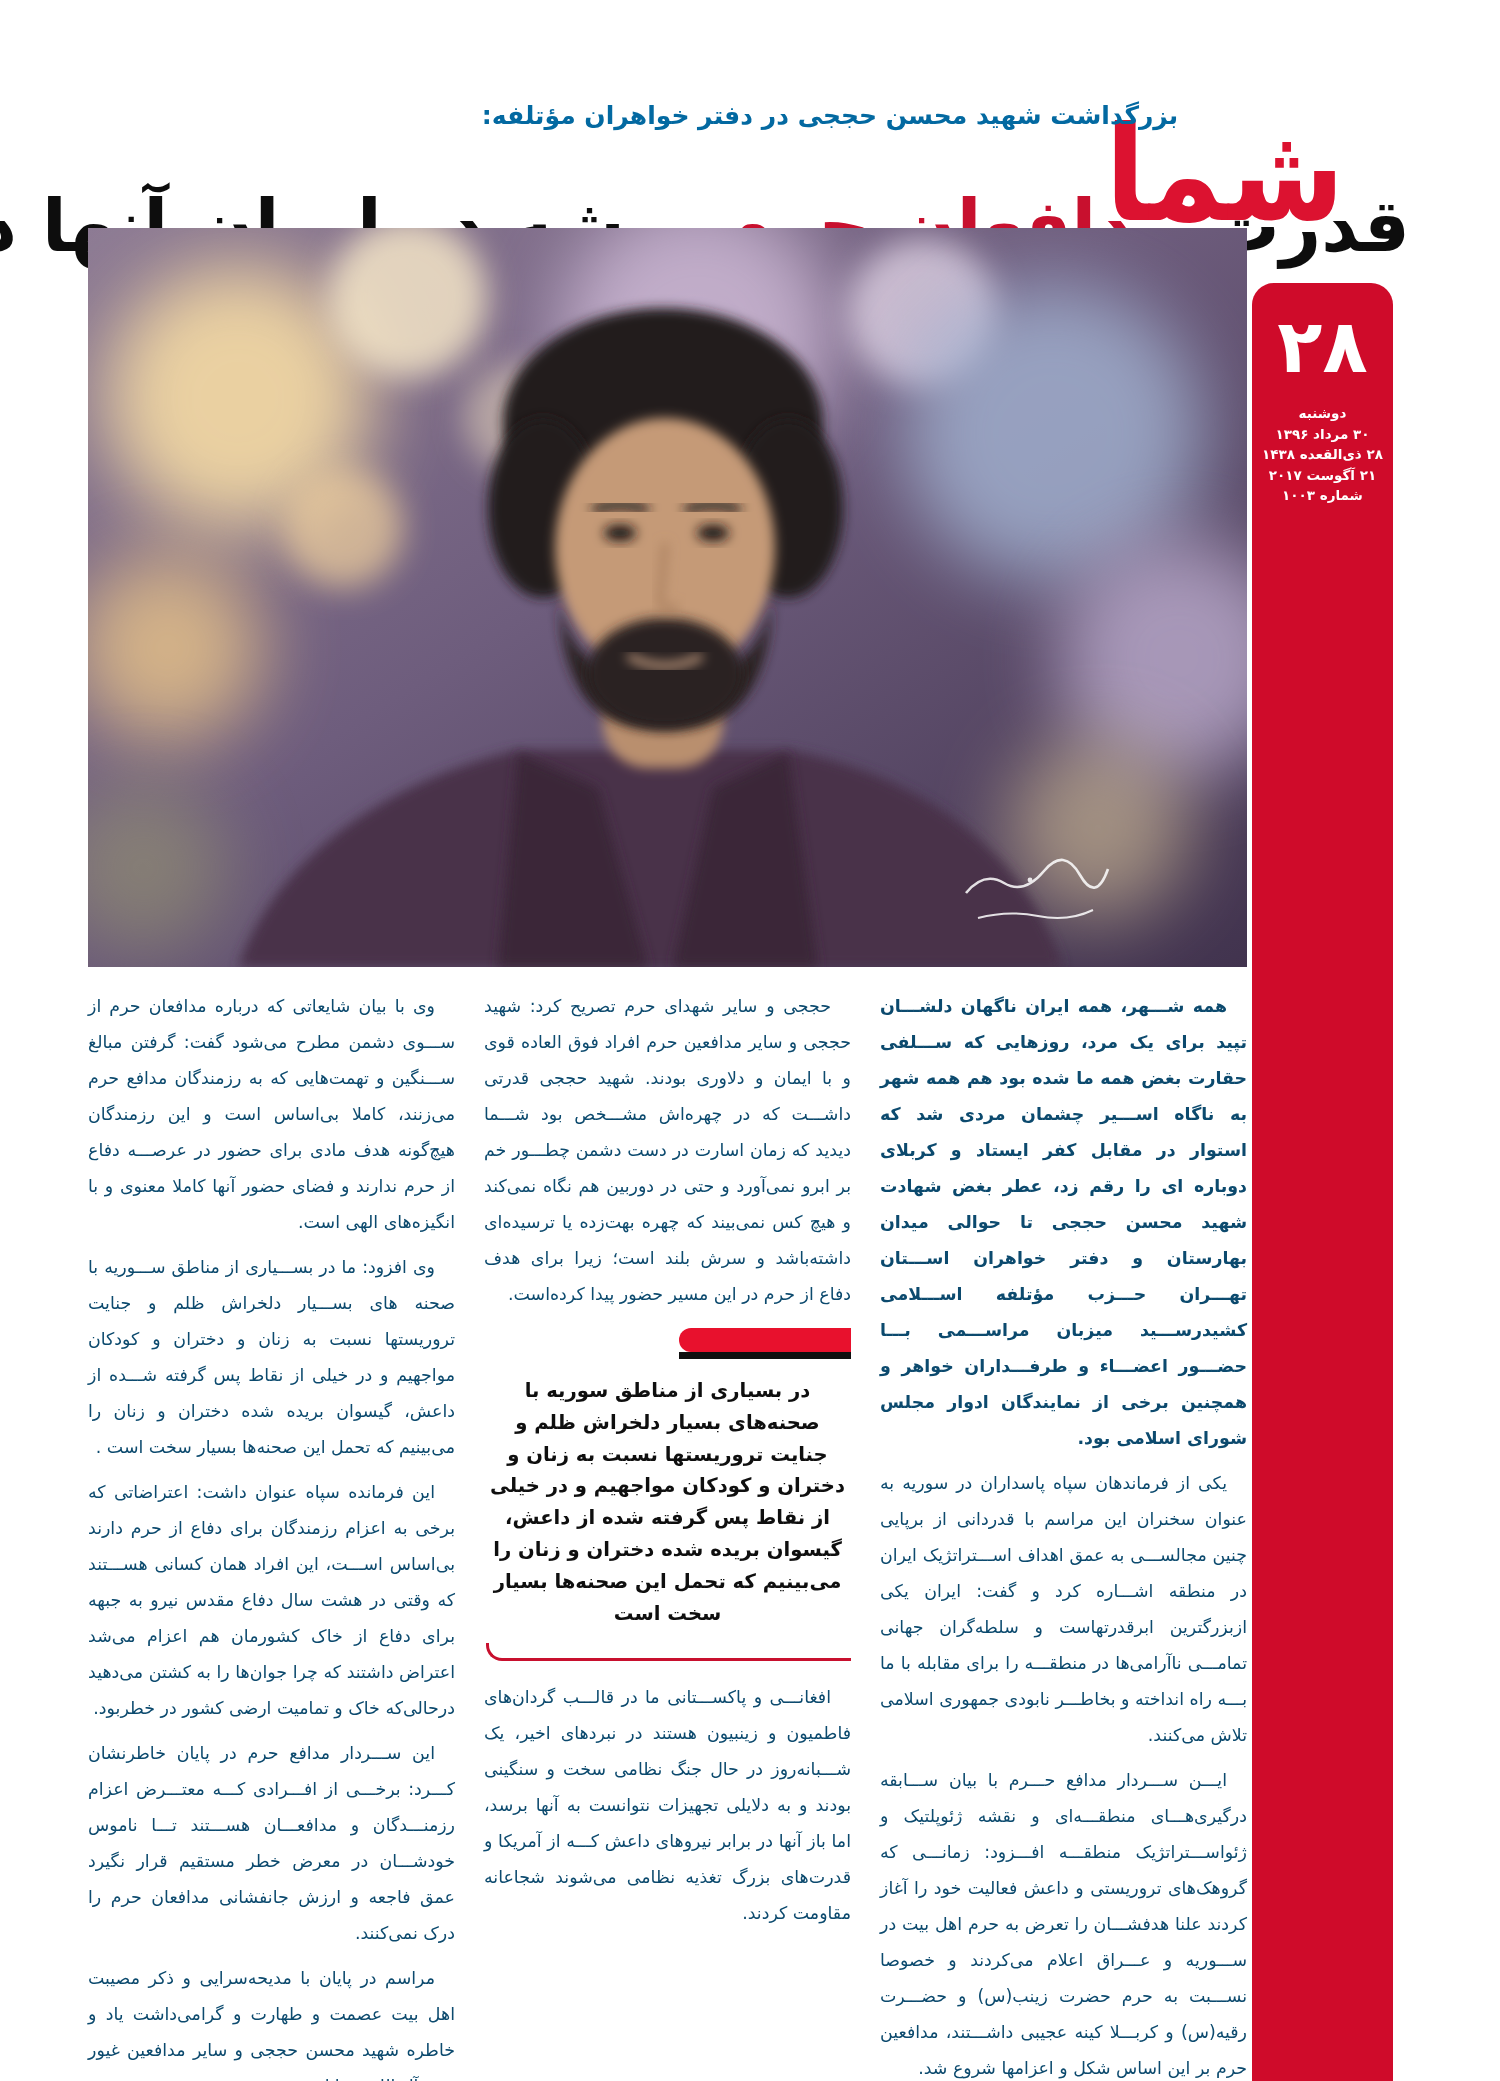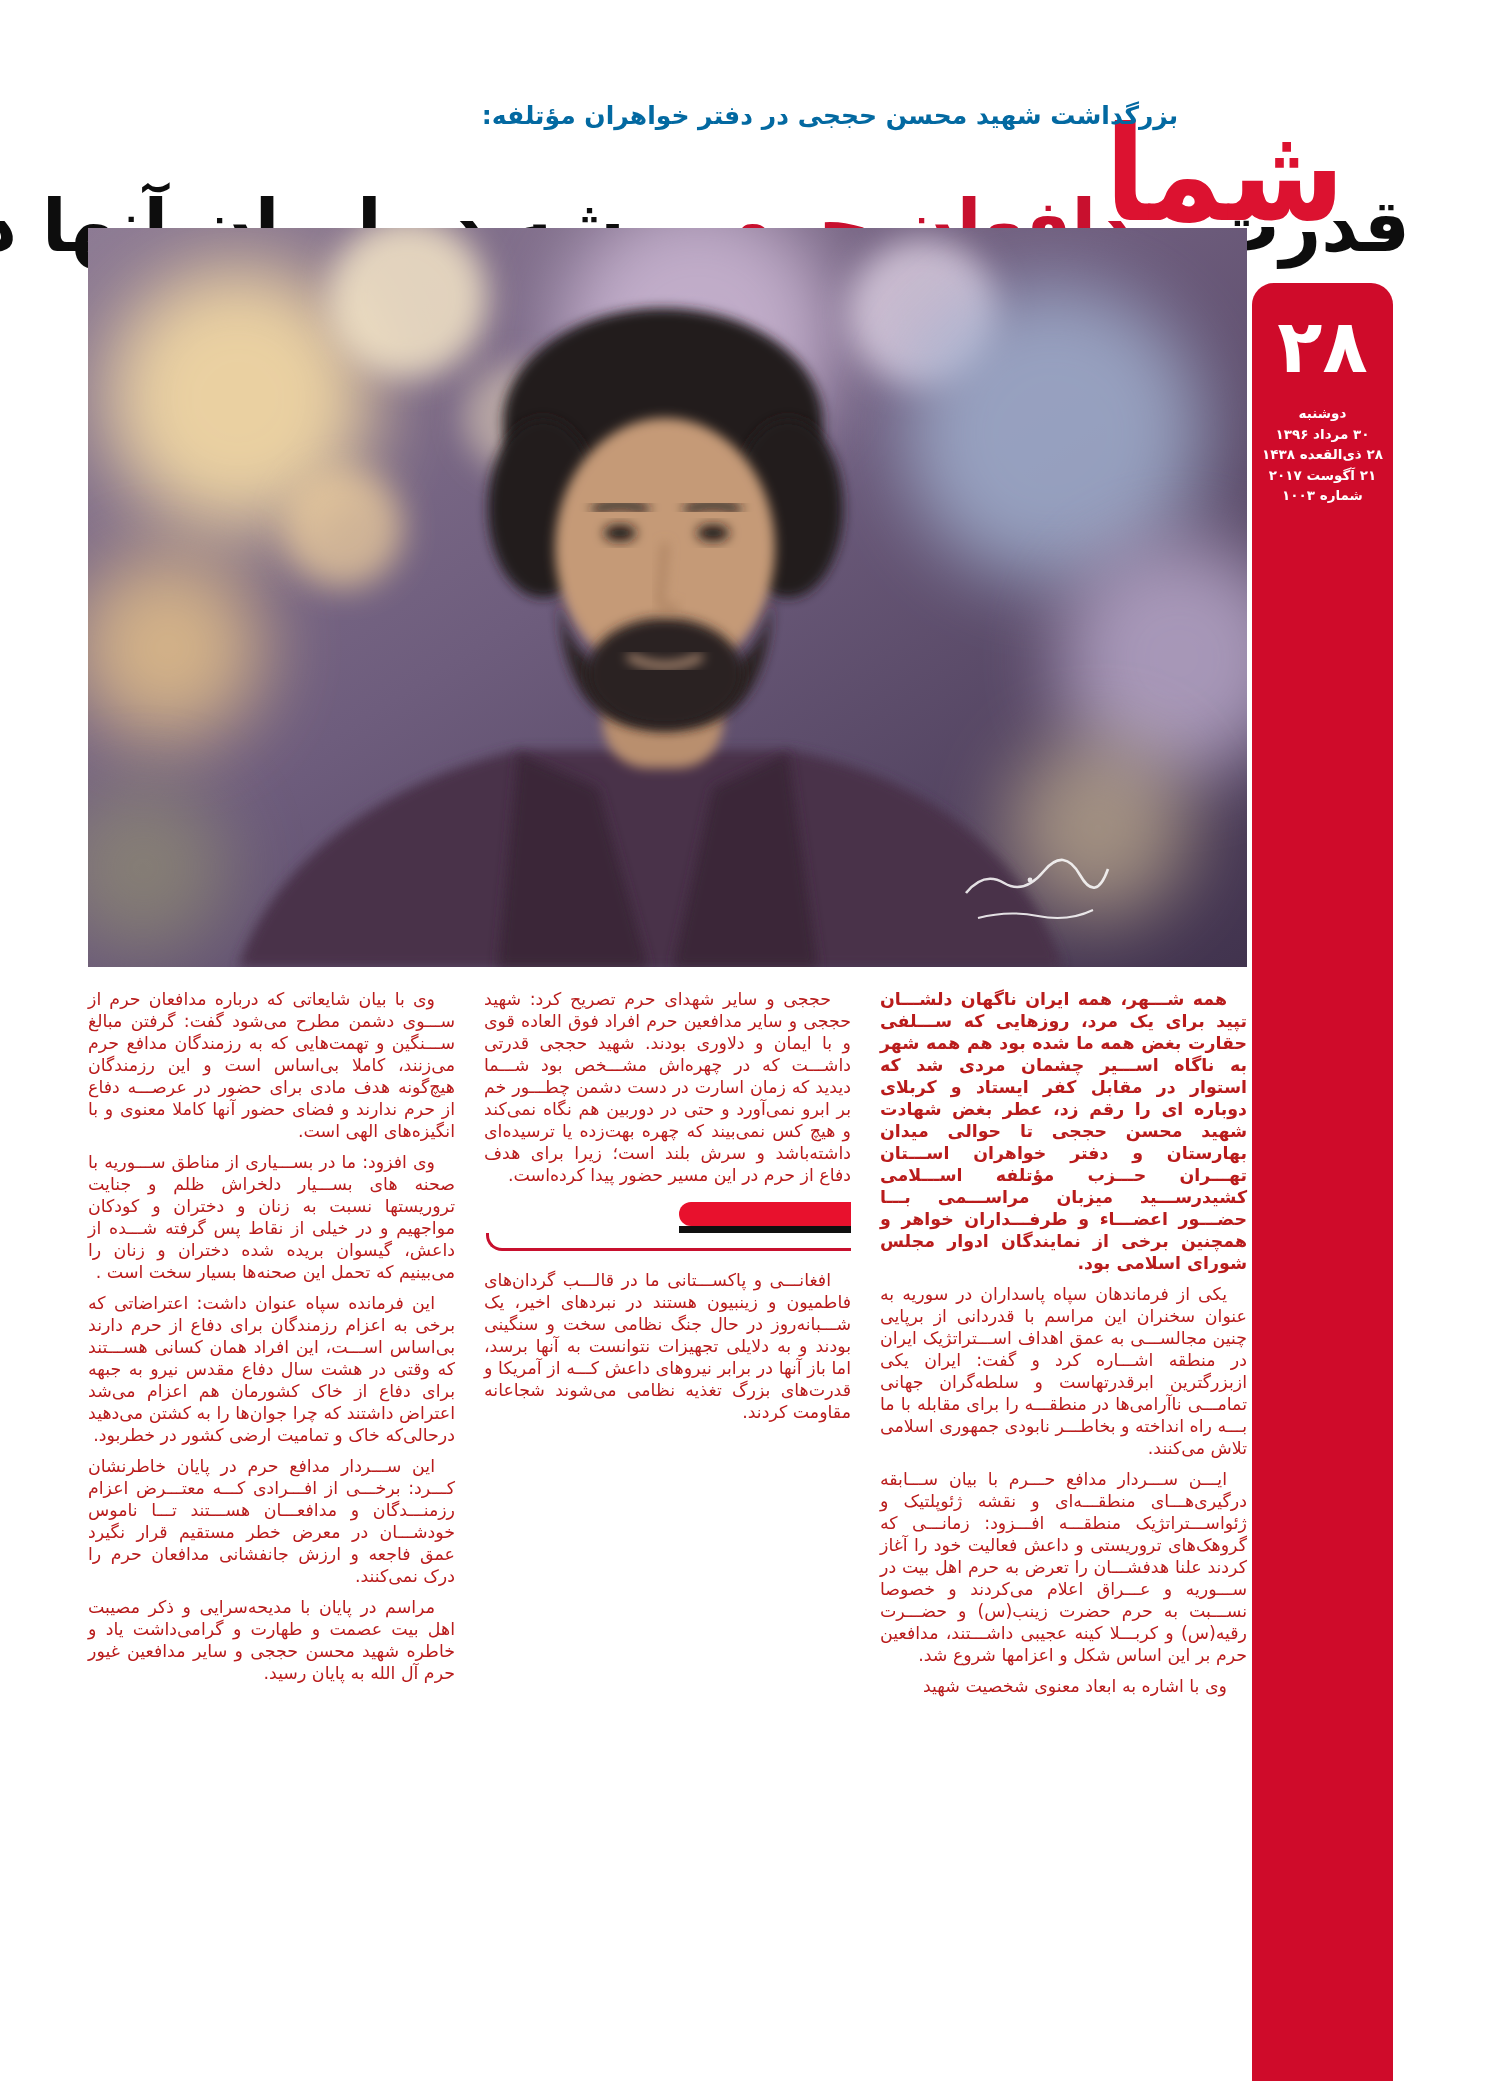--- a/index.html
+++ b/index.html
@@ -41,22 +41,22 @@
     overflow:hidden;background:#5b4b66;
   }
   .portrait svg{display:block;width:100%;height:100%;}
   
   .body-cols{
     position:absolute;top:988px;left:88px;width:1159px;height:1075px;
     display:flex;gap:29px;align-items:stretch;
   }
   .col{flex:1 1 0;min-width:0;}
   .col p{
-    margin:0 0 9px 0;font-size:17.4px;line-height:22px;
-    text-align:justify;text-indent:20px;color:#b91c1c;
+    margin:0 0 9px 0;font-size:17.4px;line-height:36px;
+    text-align:justify;text-indent:20px;color:#0c4a6e;
   }
   .col p.lede{font-weight:bold;}
   
   .quote{margin:16px 0 18px 0;}
   .quote-top{display:flex;justify-content:flex-start;flex-direction:column;align-items:flex-start;}
   .quote-top-red{width:47%;height:24px;background:#e8112d;border-radius:14px 0 0 14px;}
   .quote-top-black{width:47%;height:7px;background:#101010;}
   .quote-text{
     padding:16px 2px 14px 2px;text-align:center;font-weight:bold;
     font-size:19.6px;line-height:31.8px;color:#0f0f0f;text-indent:0;
@@ -161,20 +161,21 @@
     </div>
 
     <div class="col">
       <p>حججی و سایر شهدای حرم تصریح کرد: شهید حججی و سایر مدافعین حرم افراد فوق العاده قوی و با ایمان و دلاوری بودند. شهید حججی قدرتی داشـــت که در چهره‌اش مشـــخص بود شـــما دیدید که زمان اسارت در دست دشمن چطـــور خم بر ابرو نمی‌آورد و حتی در دوربین هم نگاه نمی‌کند و هیچ کس نمی‌بیند که چهره بهت‌زده یا ترسیده‌ای داشته‌باشد و سرش بلند است؛ زیرا برای هدف دفاع از حرم در این مسیر حضور پیدا کرده‌است.</p>
 
       <div class="quote">
         <div class="quote-top">
           <div class="quote-top-red"></div>
           <div class="quote-top-black"></div>
         </div>
+        <div class="quote-text">در بسیاری از مناطق سوریه با صحنه‌های بسیار دلخراش ظلم و جنایت تروریستها نسبت به زنان و دختران و کودکان مواجهیم و در خیلی از نقاط پس گرفته شده از داعش، گیسوان بریده شده دختران و زنان را می‌بینیم که تحمل این صحنه‌ها بسیار سخت است</div>
         <div class="quote-bottom"></div>
       </div>
 
       <p>افغانـــی و پاکســـتانی ما در قالـــب گردان‌های فاطمیون و زینبیون هستند در نبردهای اخیر، یک شـــبانه‌روز در حال جنگ نظامی سخت و سنگینی بودند و به دلایلی تجهیزات نتوانست به آنها برسد، اما باز آنها در برابر نیروهای داعش کـــه از آمریکا و قدرت‌های بزرگ تغذیه نظامی می‌شوند شجاعانه مقاومت کردند.</p>
     </div>
 
     <div class="col">
       <p>وی با بیان شایعاتی که درباره مدافعان حرم از ســـوی دشمن مطرح می‌شود گفت: گرفتن مبالغ ســـنگین و تهمت‌هایی که به رزمندگان مدافع حرم می‌زنند، کاملا بی‌اساس است و این رزمندگان هیچ‌گونه هدف مادی برای حضور در عرصـــه دفاع از حرم ندارند و فضای حضور آنها کاملا معنوی و با انگیزه‌های الهی است.</p>
       <p>وی افزود: ما در بســـیاری از مناطق ســـوریه با صحنه های بســـیار دلخراش ظلم و جنایت تروریستها نسبت به زنان و دختران و کودکان مواجهیم و در خیلی از نقاط پس گرفته شـــده از داعش، گیسوان بریده شده دختران و زنان را می‌بینیم که تحمل این صحنه‌ها بسیار سخت است .</p>
       <p>این فرمانده سپاه عنوان داشت: اعتراضاتی که برخی به اعزام رزمندگان برای دفاع از حرم دارند بی‌اساس اســـت، این افراد همان کسانی هســـتند که وقتی در هشت سال دفاع مقدس نیرو به جبهه برای دفاع از خاک کشورمان هم اعزام می‌شد اعتراض داشتند که چرا جوان‌ها را به کشتن می‌دهید درحالی‌که خاک و تمامیت ارضی کشور در خطربود.</p>

